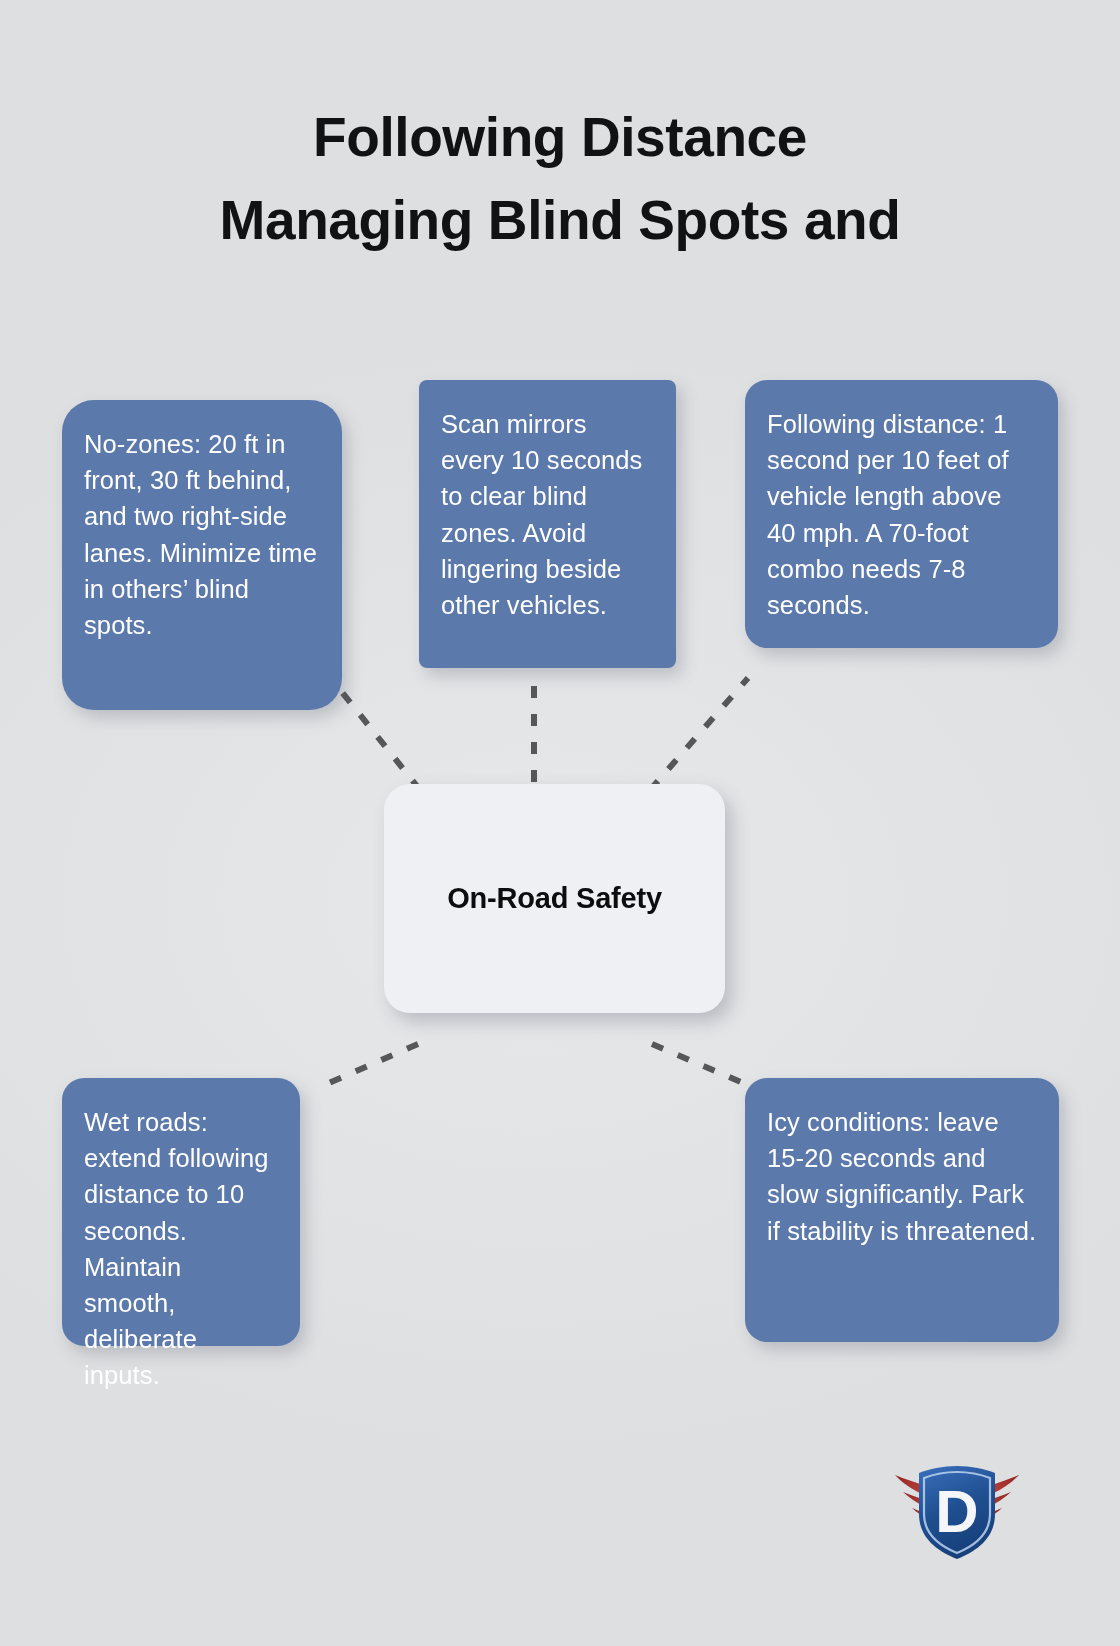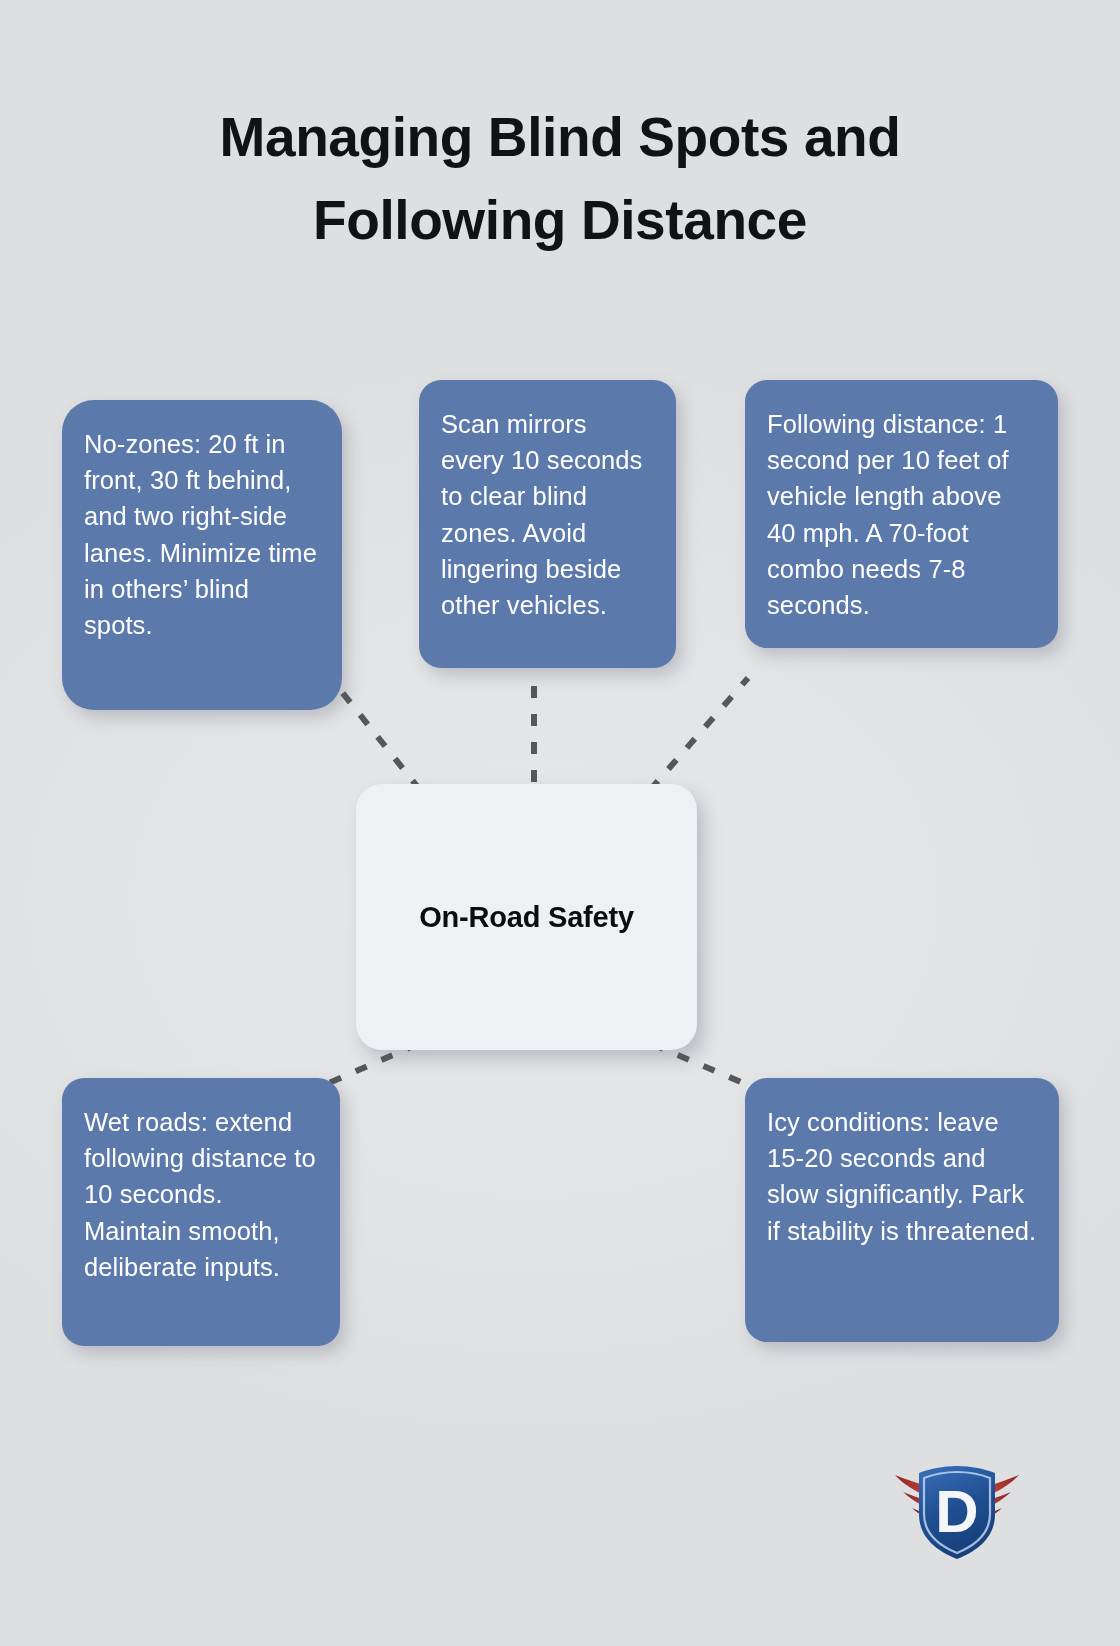--- a/index.html
+++ b/index.html
@@ -73,43 +73,43 @@
   }
   .center-label {
     font-size: 29px;
     font-weight: bold;
     color: #0c0d0f;
     letter-spacing: -0.2px;
   }
 
   
   #node-top-left     { left: 62px;  top: 400px;  width: 280px; height: 310px; border-radius: 32px; }
-  #node-top-center   { left: 419px; top: 380px;  width: 257px; height: 288px; }
+  #node-top-center   { left: 419px; top: 380px;  width: 257px; height: 288px; border-radius: 8px; }
   #node-top-right    { left: 745px; top: 380px;  width: 313px; height: 268px; }
-  #node-center       { left: 356px; top: 784px;  width: 341px; height: 266px; }
-  #node-bottom-left  { left: 62px;  top: 1078px; width: 278px; height: 268px; }
+  #node-center       { left: 384px; top: 784px;  width: 341px; height: 229px; }
+  #node-bottom-left  { left: 62px;  top: 1078px; width: 238px; height: 268px; }
   #node-bottom-right { left: 745px; top: 1078px; width: 314px; height: 264px; }
 
   
   #logo {
     position: absolute;
     left: 893px;
     top: 1452px;
     width: 128px;
     height: 112px;
   }
 </style>
 </head>
 <body>
 
 <div id="canvas">
 
   <div class="title">
+    <span class="ln">Following Distance</span>
     <span class="ln">Managing Blind Spots and</span>
-    <span class="ln">Following Distance</span>
   </div>
 
   <svg id="connectors" viewBox="0 0 1120 1646" xmlns="http://www.w3.org/2000/svg">
     <g stroke="#555759" stroke-width="6" stroke-linecap="butt" stroke-dasharray="12 16" fill="none">
       <line x1="420" y1="790" x2="318" y2="662"></line>
       <line x1="534" y1="782" x2="534" y2="672"></line>
       <line x1="650" y1="790" x2="748" y2="678"></line>
       <line x1="418" y1="1044" x2="322" y2="1086"></line>
       <line x1="652" y1="1044" x2="750" y2="1086"></line>
     </g>

